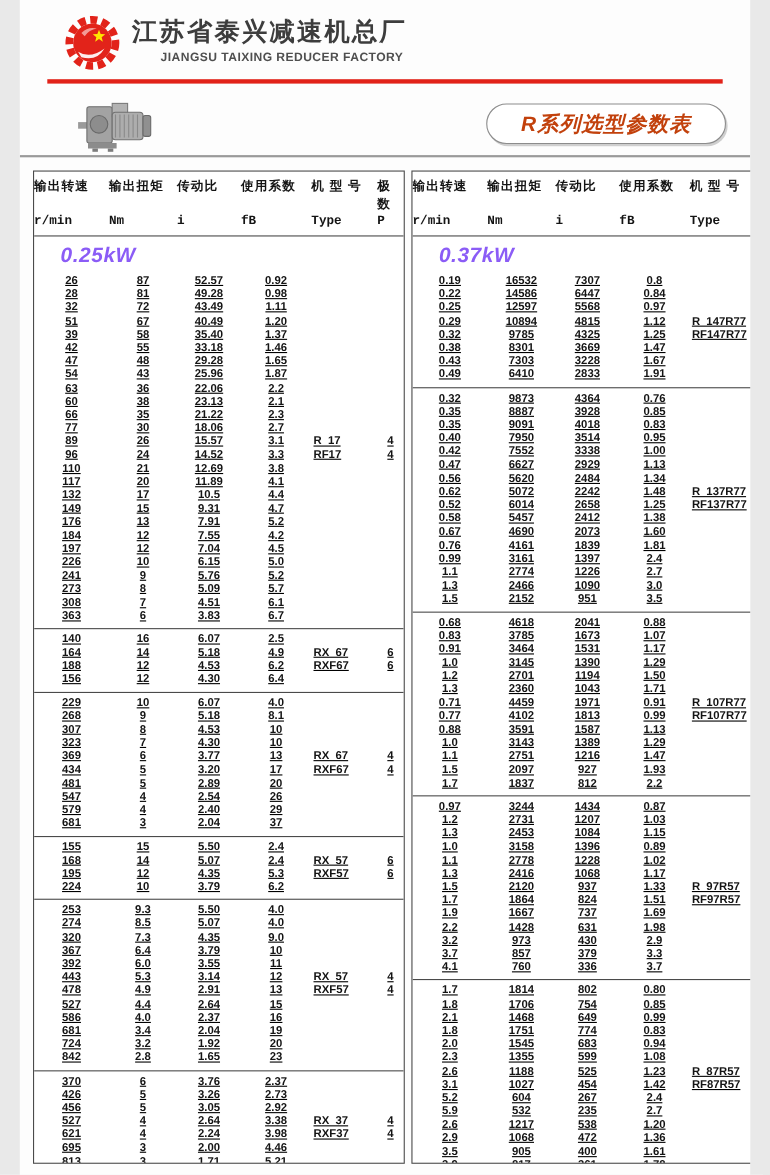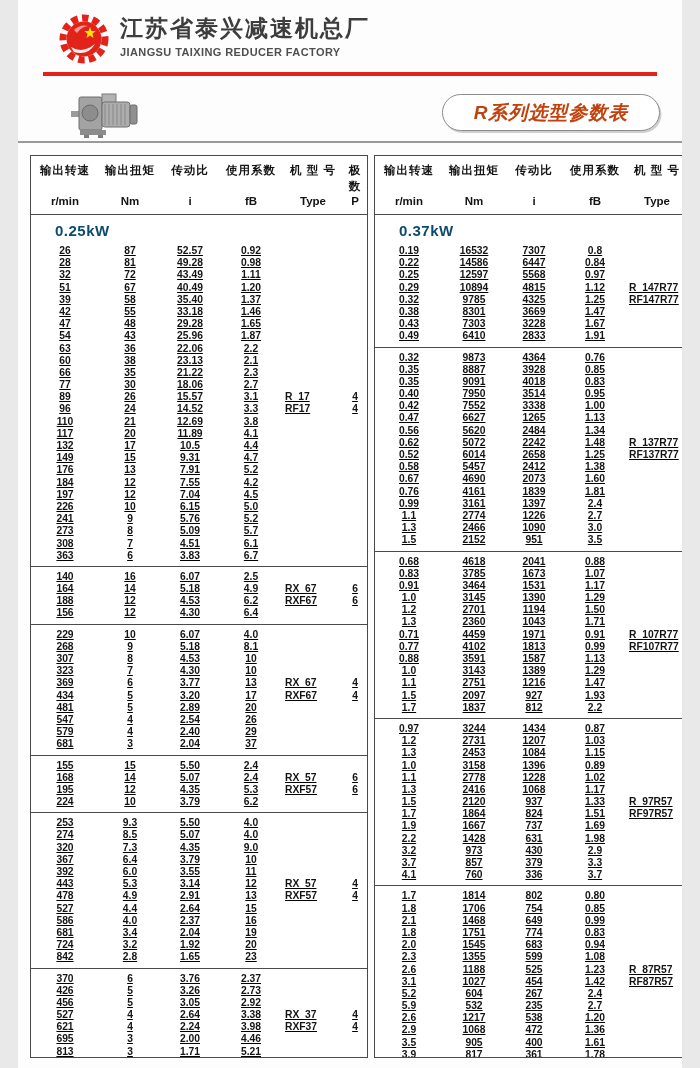--- a/index.html
+++ b/index.html
@@ -9,45 +9,45 @@
     --ink:#141414;
   }
   *{box-sizing:border-box;margin:0;padding:0}
   body{background:#e9e9e9;font-family:"Liberation Sans",sans-serif;}
   .page{position:relative;width:664px;height:1068px;background:#fdfdfd;margin:0 auto;overflow:hidden;}
 
   
   .logo{position:absolute;left:36px;top:10px;width:60px;height:58px;}
   .title-block{position:absolute;left:102px;top:14px;}
   .company-zh{font-size:23px;font-weight:bold;color:#3d3d3d;letter-spacing:2px;line-height:28px;}
-  .company-en{font-size:11px;font-weight:bold;color:#4f4f4f;letter-spacing:0.4px;margin-top:4px;}
+  .company-en{font-size:11px;font-weight:bold;color:#4f4f4f;letter-spacing:0.4px;margin-top:4px;margin-left:26px;}
   .red-rule{position:absolute;left:25px;right:25px;top:72px;height:4px;background:var(--brand-red);}
 
   .gearmotor{position:absolute;left:52px;top:86px;width:76px;height:56px;}
   .badge{position:absolute;left:424px;top:94px;width:218px;height:37px;
          border:1.5px solid #8c8c8c;border-radius:19px;background:#fff;
          box-shadow:1.5px 2px 0 rgba(0,0,0,0.18);
          display:flex;align-items:center;justify-content:center;}
   .badge-text{font-size:19px;font-weight:bold;font-style:italic;color:#c2410c;letter-spacing:1px;}
   .gray-rule{position:absolute;left:0;right:0;top:141px;height:2px;background:var(--line-gray);}
 
   
   .param-table{position:absolute;top:155px;width:338px;height:903px;
                border:1px solid var(--table-border);background:#fff;
                display:flex;flex-direction:column;overflow:hidden;}
   .param-table.left{left:12px;}
   .param-table.right{left:356px;}
 
   .tbl-head{border-bottom:1px solid var(--table-border);padding:6px 0 5px;}
   .head-row{display:grid;grid-template-columns:68px 62px 58px 64px 60px 24px;}
-  .head-cell{text-align:center;font-weight:bold;color:var(--ink);}
+  .head-cell{font-weight:bold;color:var(--ink);}
   .head-zh{font-size:11.5px;letter-spacing:1px;line-height:16px;}
-  .head-unit{font-size:11.5px;line-height:15px;}
-
-  .power-label{font-size:15px;font-weight:bold;color:#0c4a6e;padding:7px 0 2px 24px;letter-spacing:0.5px;}
+  .head-unit{font-size:11.5px;line-height:15px;font-family:Liberation Mono, monospace;}
+
+  .power-label{font-size:19px;font-weight:bold;color:#8b5cf6;padding:7px 0 2px 24px;letter-spacing:0.5px;font-style:italic;}
 
   .tbl-body{flex:1;display:flex;flex-direction:column;}
   .tbl-group{padding:4px 0;text-decoration:underline;}
   .tbl-group + .tbl-group{border-top:1px solid var(--table-border);}
   .tbl-row{display:grid;grid-template-columns:68px 62px 58px 64px 60px 24px;height:12.2px;align-items:center;}
   .cell{font-size:10.3px;font-weight:bold;color:var(--ink);text-align:center;line-height:12.2px;}
   .cell.c4{text-align:left;white-space:pre;padding-left:2px;}
 
   
   .logo svg{width:100%;height:100%;}
@@ -763,21 +763,21 @@
             <span class="cell c0">0.42</span>
             <span class="cell c1">7552</span>
             <span class="cell c2">3338</span>
             <span class="cell c3">1.00</span>
             <span class="cell c4"></span>
             <span class="cell c5"></span>
           </div>
           <div class="tbl-row">
             <span class="cell c0">0.47</span>
             <span class="cell c1">6627</span>
-            <span class="cell c2">1265</span>
+            <span class="cell c2">2929</span>
             <span class="cell c3">1.13</span>
             <span class="cell c4"></span>
             <span class="cell c5"></span>
           </div>
           <div class="tbl-row">
             <span class="cell c0">0.56</span>
             <span class="cell c1">5620</span>
             <span class="cell c2">2484</span>
             <span class="cell c3">1.34</span>
             <span class="cell c4"></span>

